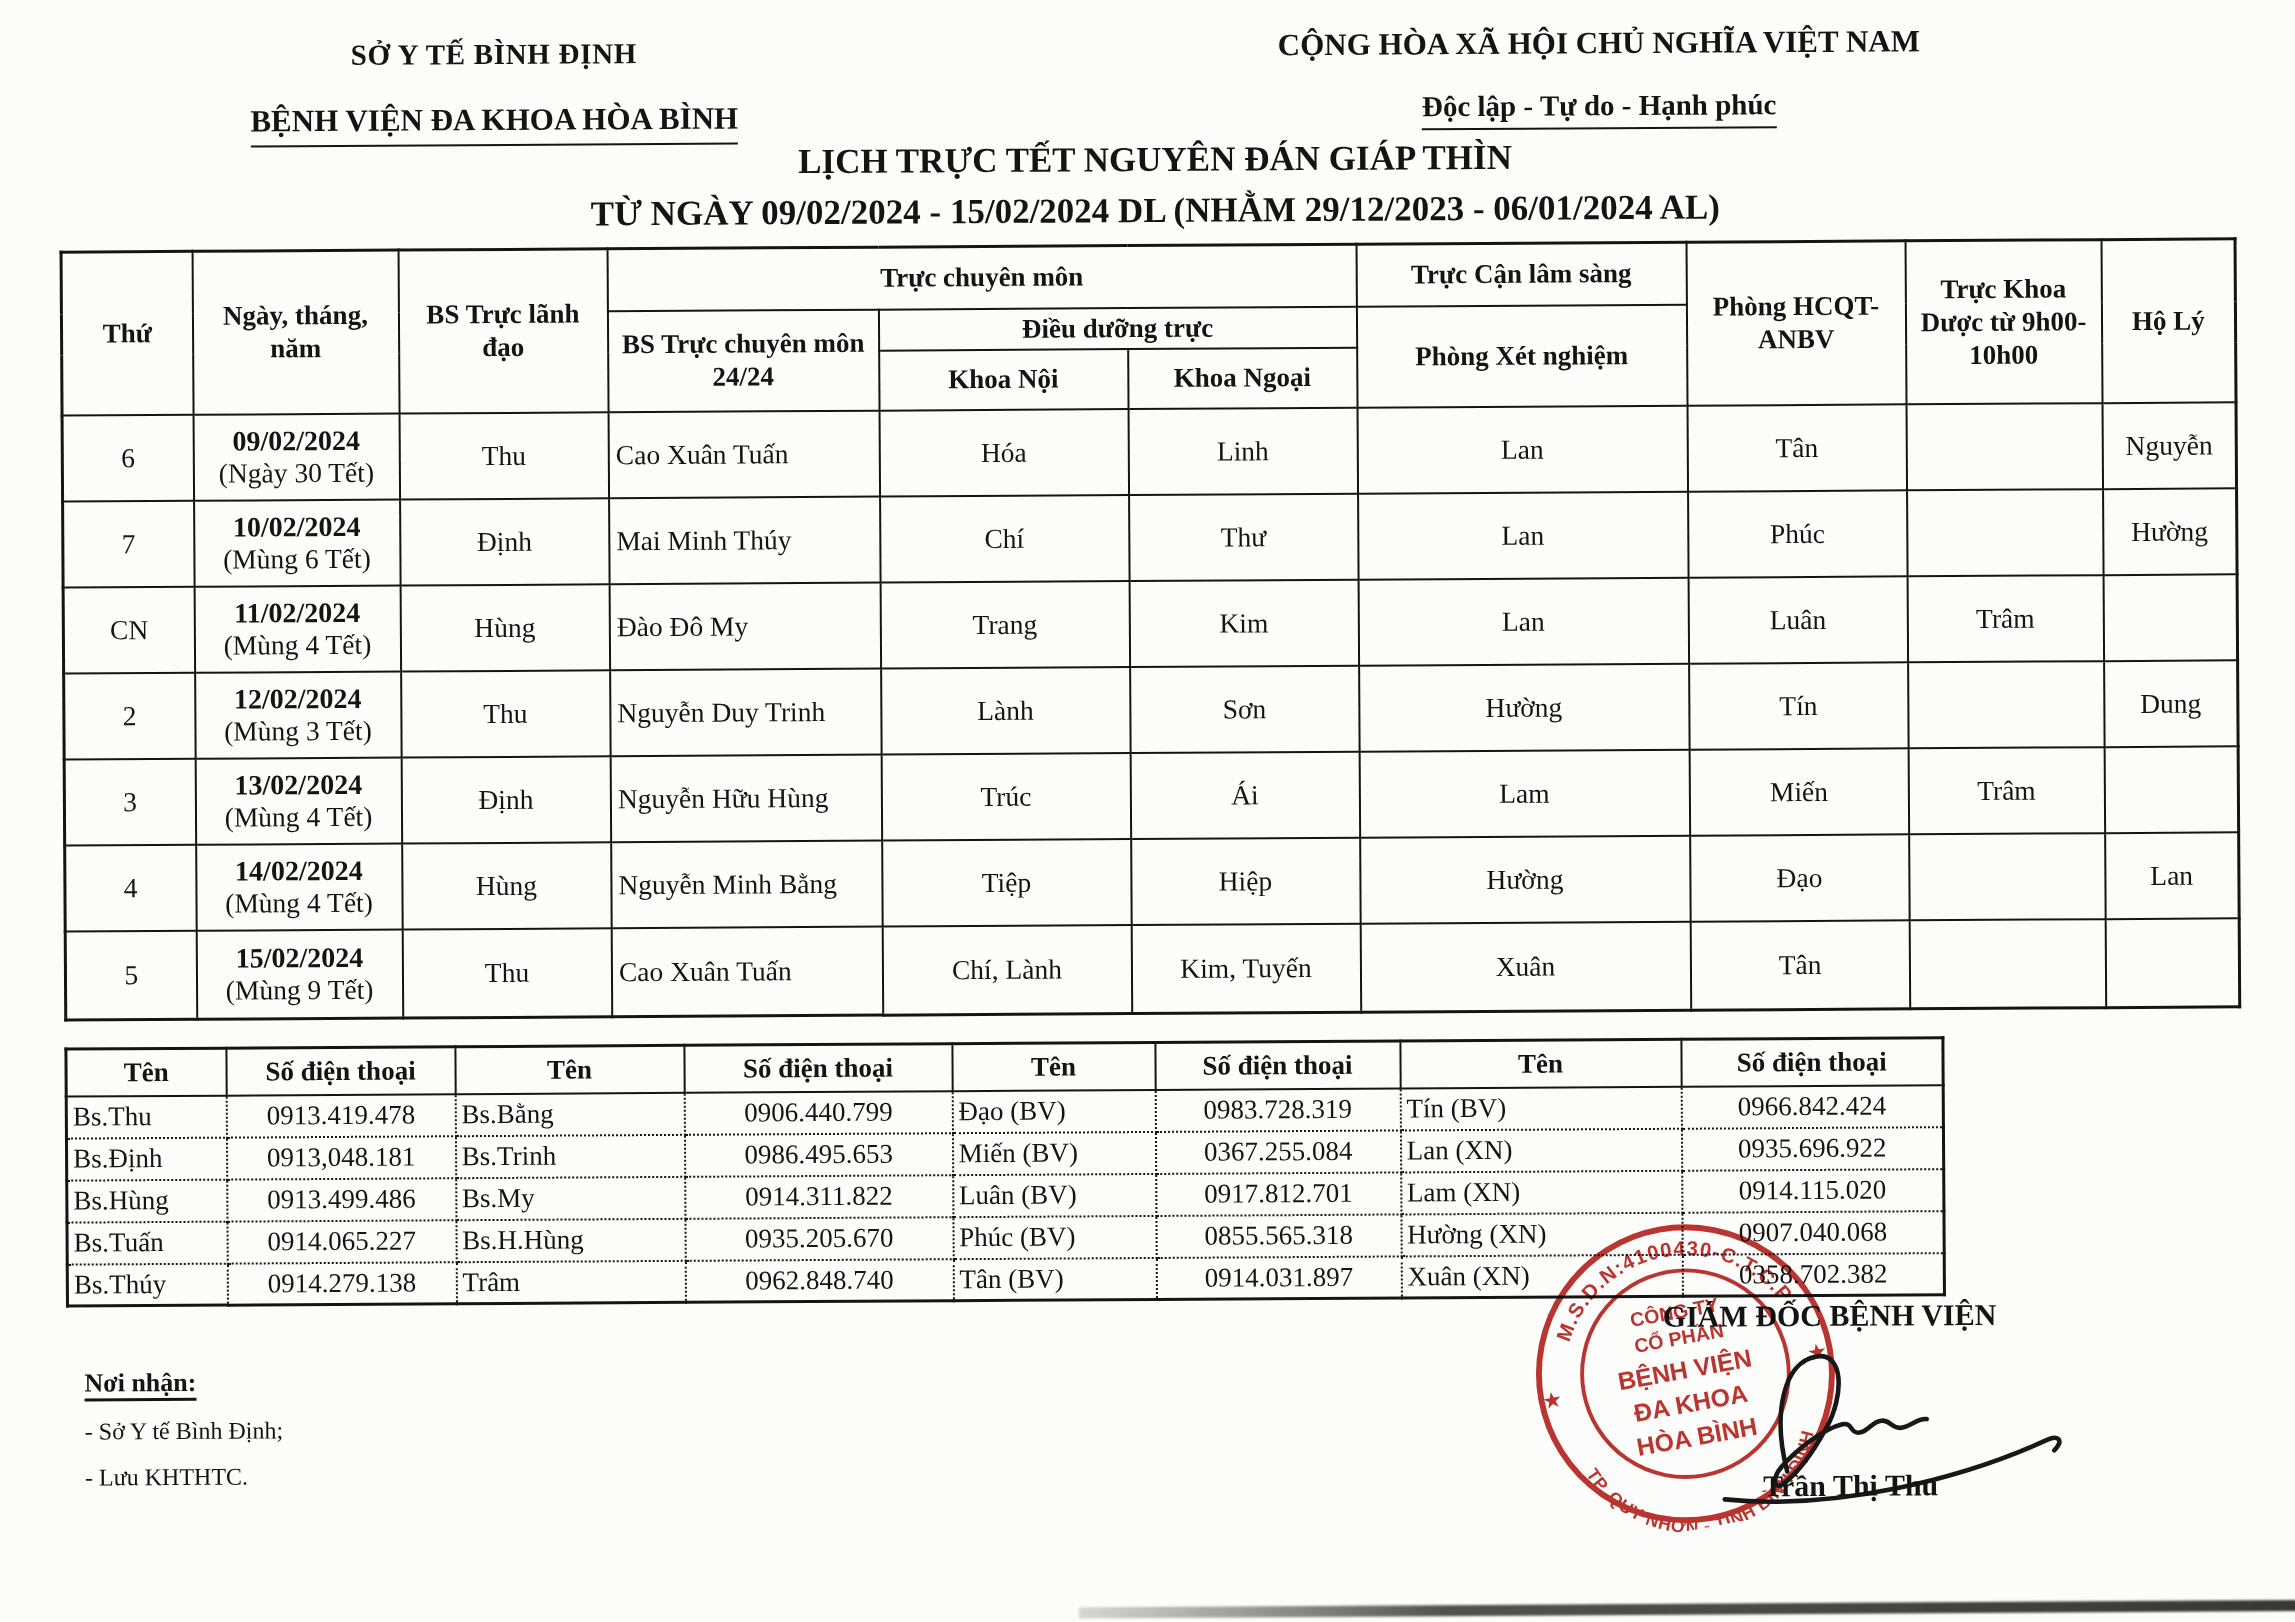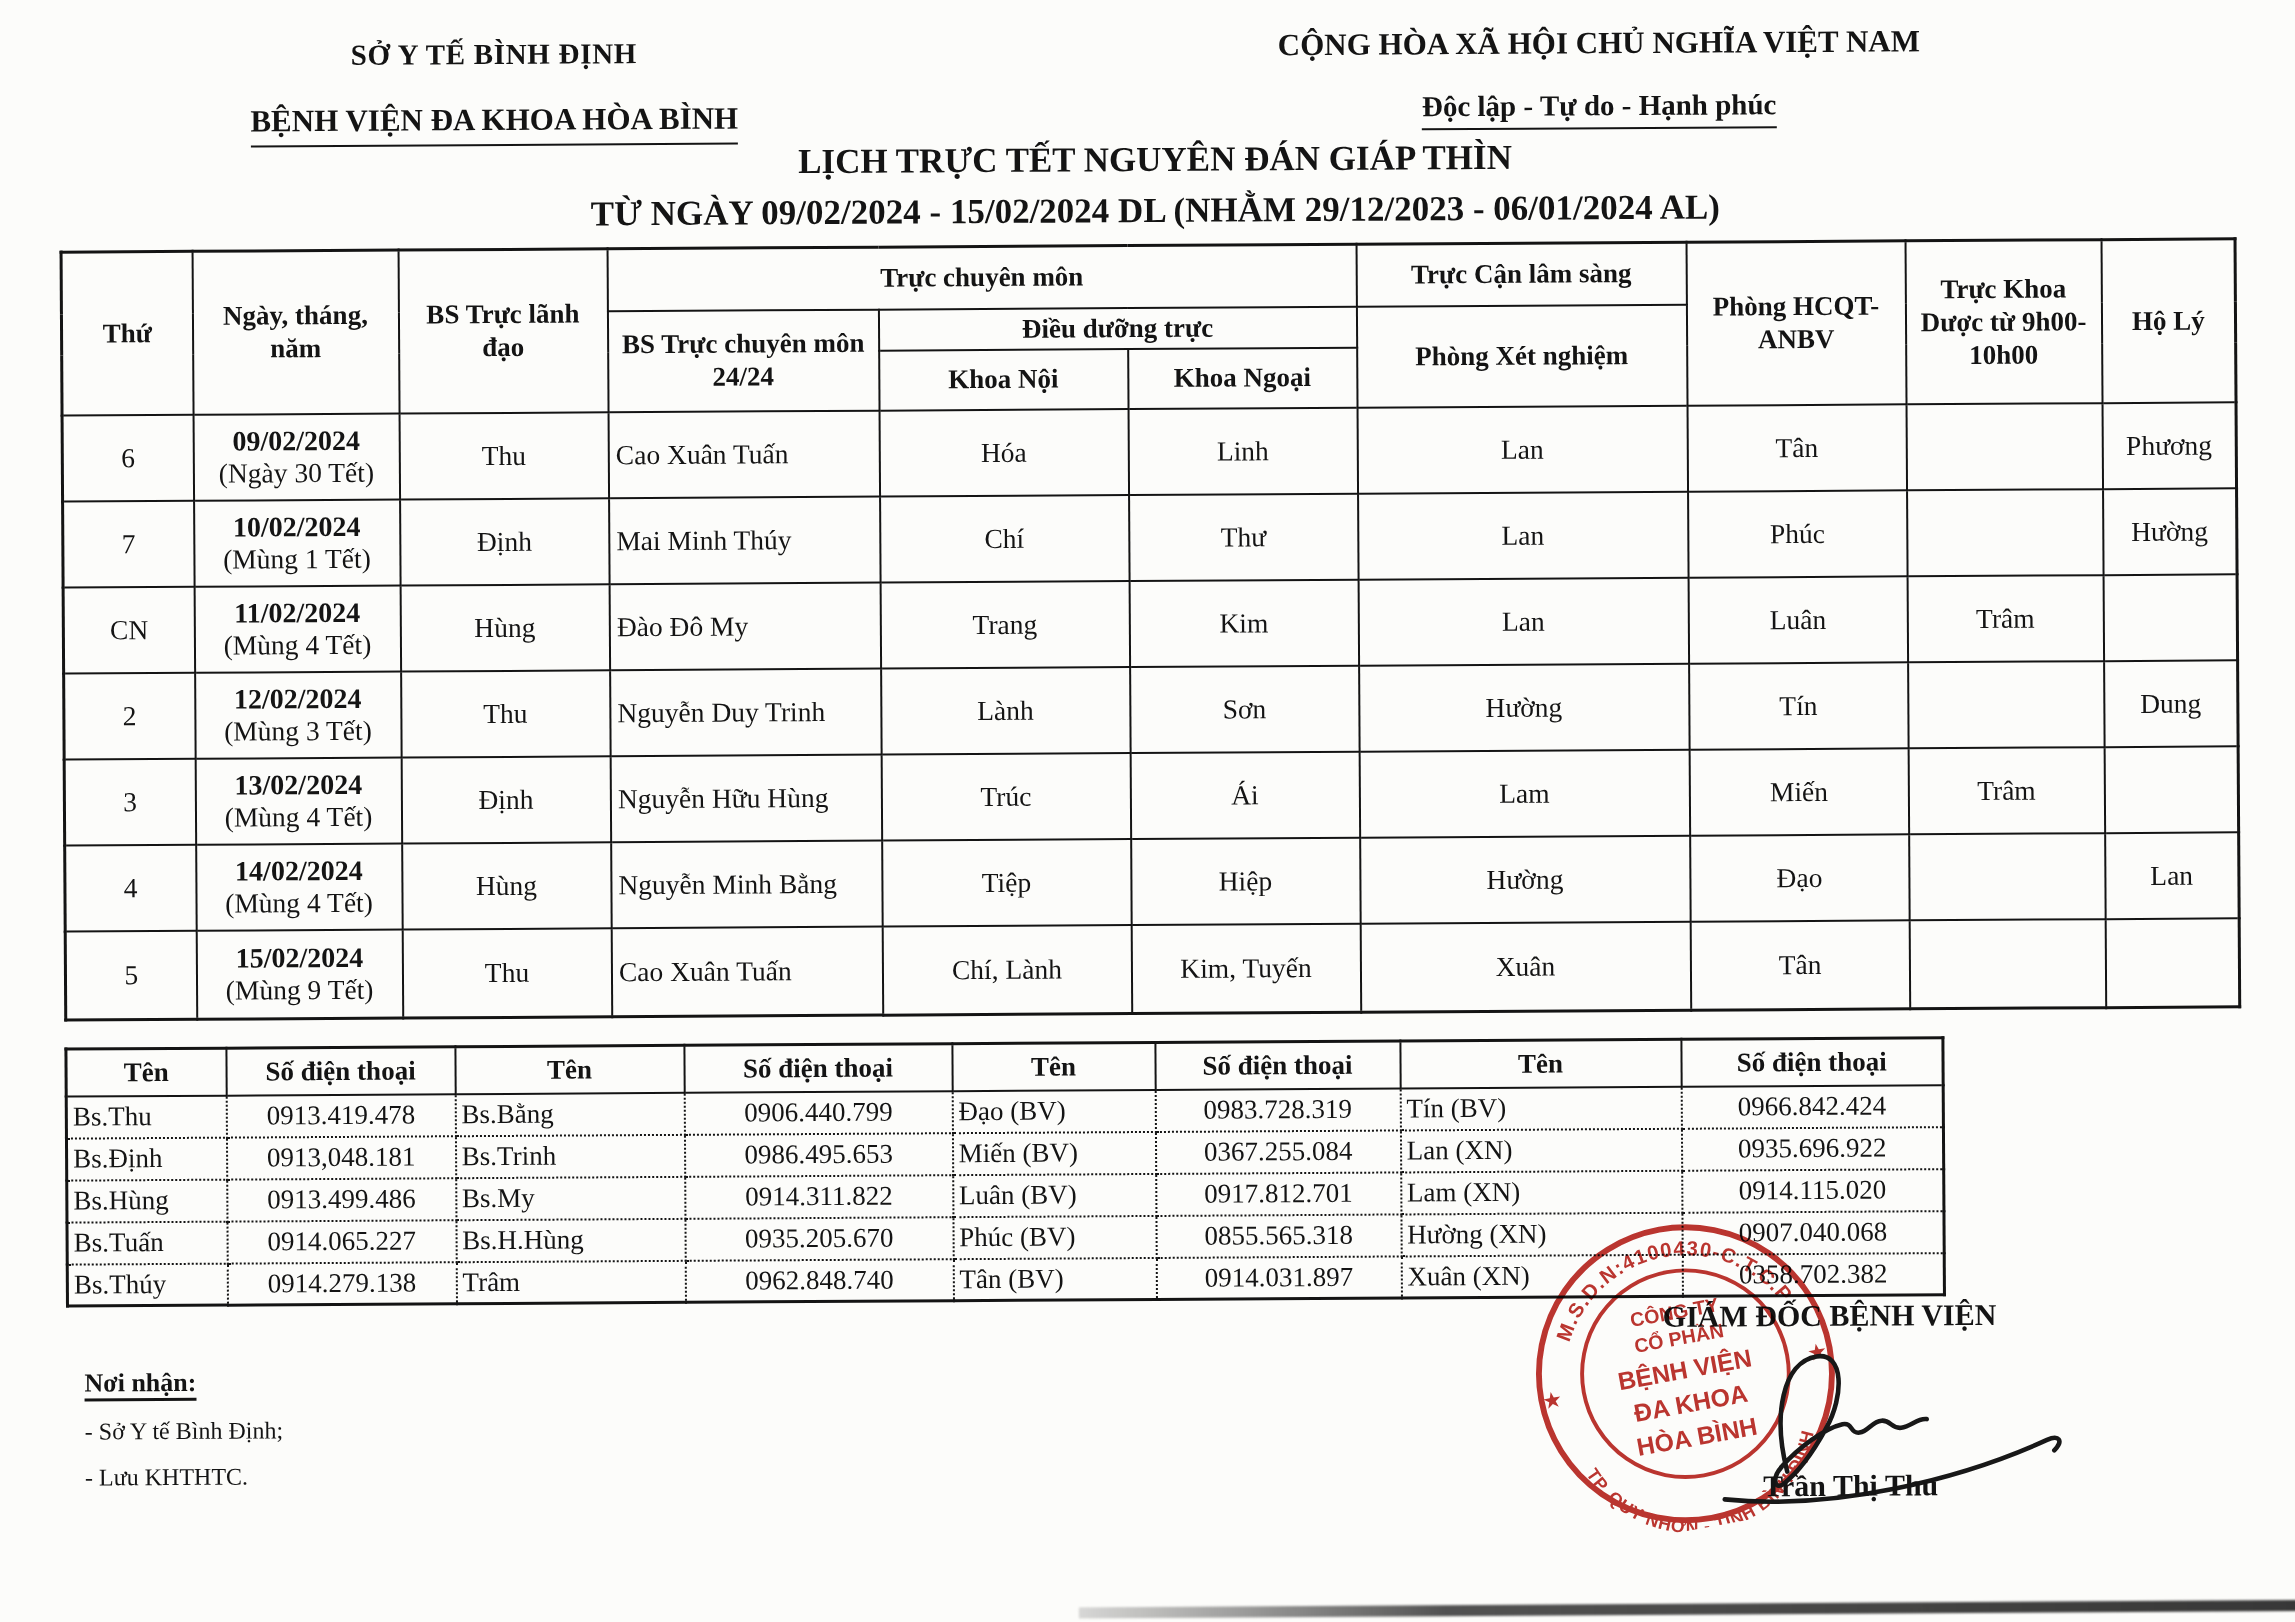--- a/index.html
+++ b/index.html
@@ -116,27 +116,27 @@
               <div class="date">09/02/2024</div>
               <div class="date-note">(Ngày 30 Tết)</div>
             </td>
       <td>Thu</td>
       <td class="ln">Cao Xuân Tuấn</td>
       <td>Hóa</td>
       <td>Linh</td>
       <td>Lan</td>
       <td>Tân</td>
       <td></td>
-      <td>Phương</td>
+      <td>Nguyễn</td>
     </tr>
     <tr style="height:86px">
       <td>7</td>
       <td>
               <div class="date">10/02/2024</div>
-              <div class="date-note">(Mùng 1 Tết)</div>
+              <div class="date-note">(Mùng 6 Tết)</div>
             </td>
       <td>Định</td>
       <td class="ln">Mai Minh Thúy</td>
       <td>Chí</td>
       <td>Thư</td>
       <td>Lan</td>
       <td>Phúc</td>
       <td></td>
       <td>Hường</td>
     </tr>

